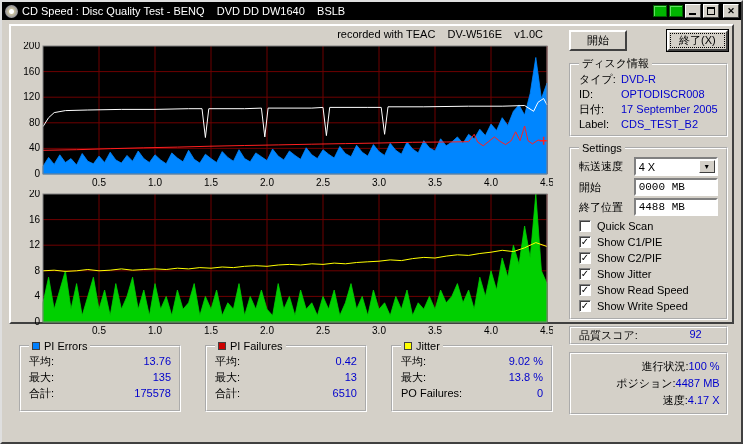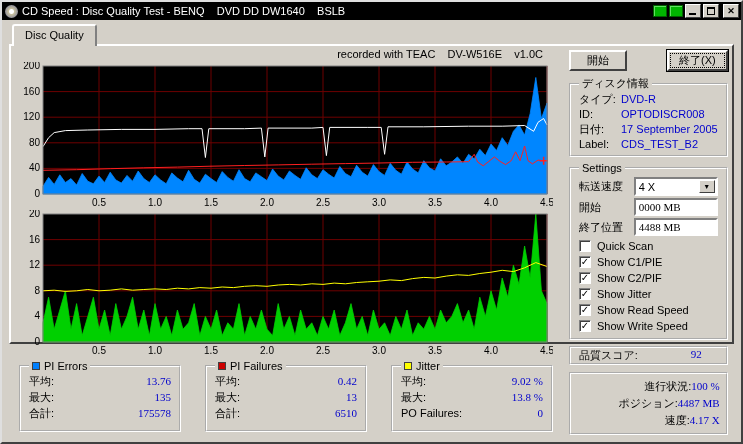--- a/index.html
+++ b/index.html
@@ -57,21 +57,21 @@
   .recorded { width:536px; text-align:right; padding-right:10px; height:14px; white-space:pre; }
   svg.chart { display:block; }
   svg.chart text { font-family:"Liberation Sans","DejaVu Sans",sans-serif; font-size:10px; fill:#000; }
 
   .stats-row { display:flex; gap:24px; margin:2px 0 0 2px; }
   fieldset { border:2px groove #ffffff; margin:0; padding:1px 8px 3px 8px; }
   legend { font-size:11px; padding:0 3px; display:flex; align-items:center; gap:4px; }
   .stats-box { width:162px; height:72px; }
   .sq { width:8px; height:8px; border:1px solid #404040; display:inline-block; }
   .srow { display:flex; justify-content:space-between; line-height:16px; }
-  .blue { color:#0000cc;font-family:Liberation Serif, serif; }
+  .blue { color:#0000cc; }
 
   
   .right-col { flex:1; padding:2px 4px 0 8px; display:flex; flex-direction:column; }
   .btn-row { display:flex; justify-content:space-between; margin-bottom:5px; }
   .btn {
     height:21px; min-width:58px; background:#d4d0c8; font-size:11px; padding:1px 10px;
     border:2px solid; border-color:#ffffff #404040 #404040 #ffffff;
     font-family:inherit;
   }
   .btn.focused { box-shadow:0 0 0 1px #000; outline:1px dotted #000; outline-offset:-4px; }
@@ -79,21 +79,21 @@
   .info-group { margin-bottom:5px; }
   .info-row { display:flex; line-height:15px; }
   .info-row .lbl { width:42px; flex:0 0 auto; }
   .info-row .val { color:#0000cc; white-space:nowrap; }
 
   .settings-group { margin-bottom:6px; padding-bottom:4px; }
   .form-row { display:flex; justify-content:space-between; align-items:center; margin:2px 0; }
   .combo { width:84px; height:19px; background:#fff; border:2px solid; border-color:#808080 #ffffff #ffffff #808080; display:flex; align-items:center; }
   .combo-value { flex:1; padding:0 3px; }
   .combo-btn { width:16px; height:13px; background:#d4d0c8; border:1px solid; border-color:#ffffff #404040 #404040 #ffffff; font-size:7px; line-height:12px; text-align:center; margin-right:1px; }
-  input.tb { width:84px; height:18px; border:2px solid; border-color:#808080 #ffffff #ffffff #808080; font-size:11px; padding:0 3px; font-family:Liberation Serif, serif; background:#fff; }
+  input.tb { width:84px; height:18px; border:2px solid; border-color:#808080 #ffffff #ffffff #808080; font-size:11px; padding:0 3px; font-family:Liberation Mono, monospace; background:#fff; }
 
   .cb-row { display:flex; align-items:center; gap:6px; height:16px; cursor:default; }
   .cb-box { width:12px; height:12px; background:#fff; border:1px solid; border-color:#808080 #ffffff #ffffff #808080; box-shadow:inset 1px 1px 0 #404040; font-size:10px; line-height:10px; text-align:center; font-weight:bold; }
 
   .etched { border:2px groove #ffffff; }
   .quality { display:flex; justify-content:space-between; height:25px; padding:0 24px 0 8px; margin-bottom:7px; }
   .progress { padding:4px 6px 4px 8px; }
   .prow { display:flex; justify-content:flex-end; line-height:17px; }
 </style>
 </head>
@@ -111,23 +111,20 @@
           <span class="glyph-min"></span>
         </button>
       <button class="tb-btn">
           <span class="glyph-max"></span>
         </button>
       <button class="tb-btn tb-close">✕</button>
     </span>
   </div>
 
   <div class="content">
-    <div class="tabstrip">
-      <div class="tab">Disc Quality</div>
-    </div>
 
     <div class="panel">
 
       <div class="left-col">
         <div class="recorded">recorded with TEAC    DV-W516E    v1.0C</div>
         <svg class="chart" id="chart1" width="536" height="148">
             <rect x="26" y="4" width="504" height="128" fill="#000"></rect>
             <line x1="82" y1="4" x2="82" y2="132" stroke="#6e0000" stroke-width="1"></line>
             <line x1="138" y1="4" x2="138" y2="132" stroke="#6e0000" stroke-width="1"></line>
             <line x1="194" y1="4" x2="194" y2="132" stroke="#6e0000" stroke-width="1"></line>

